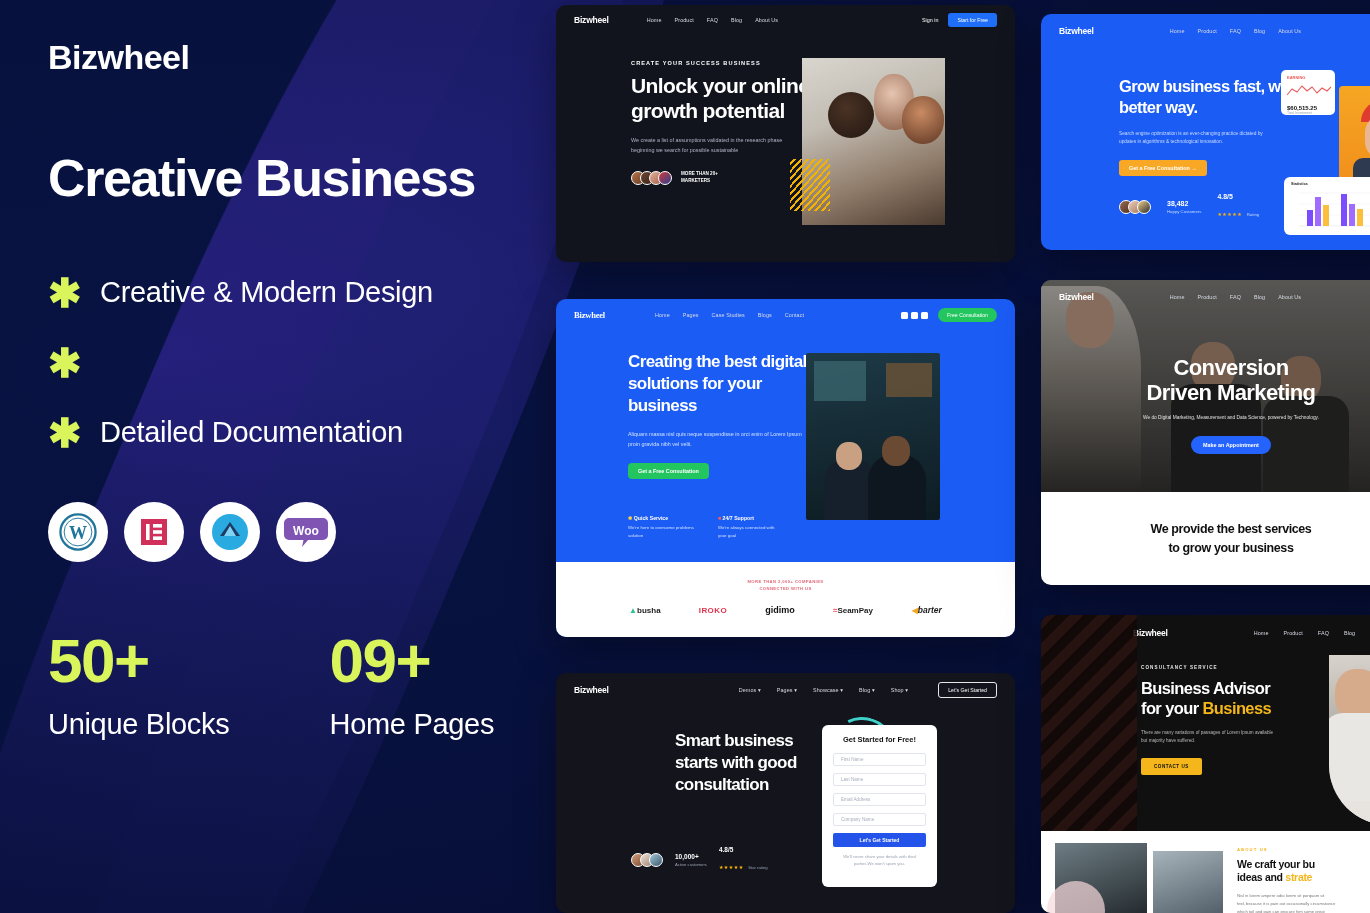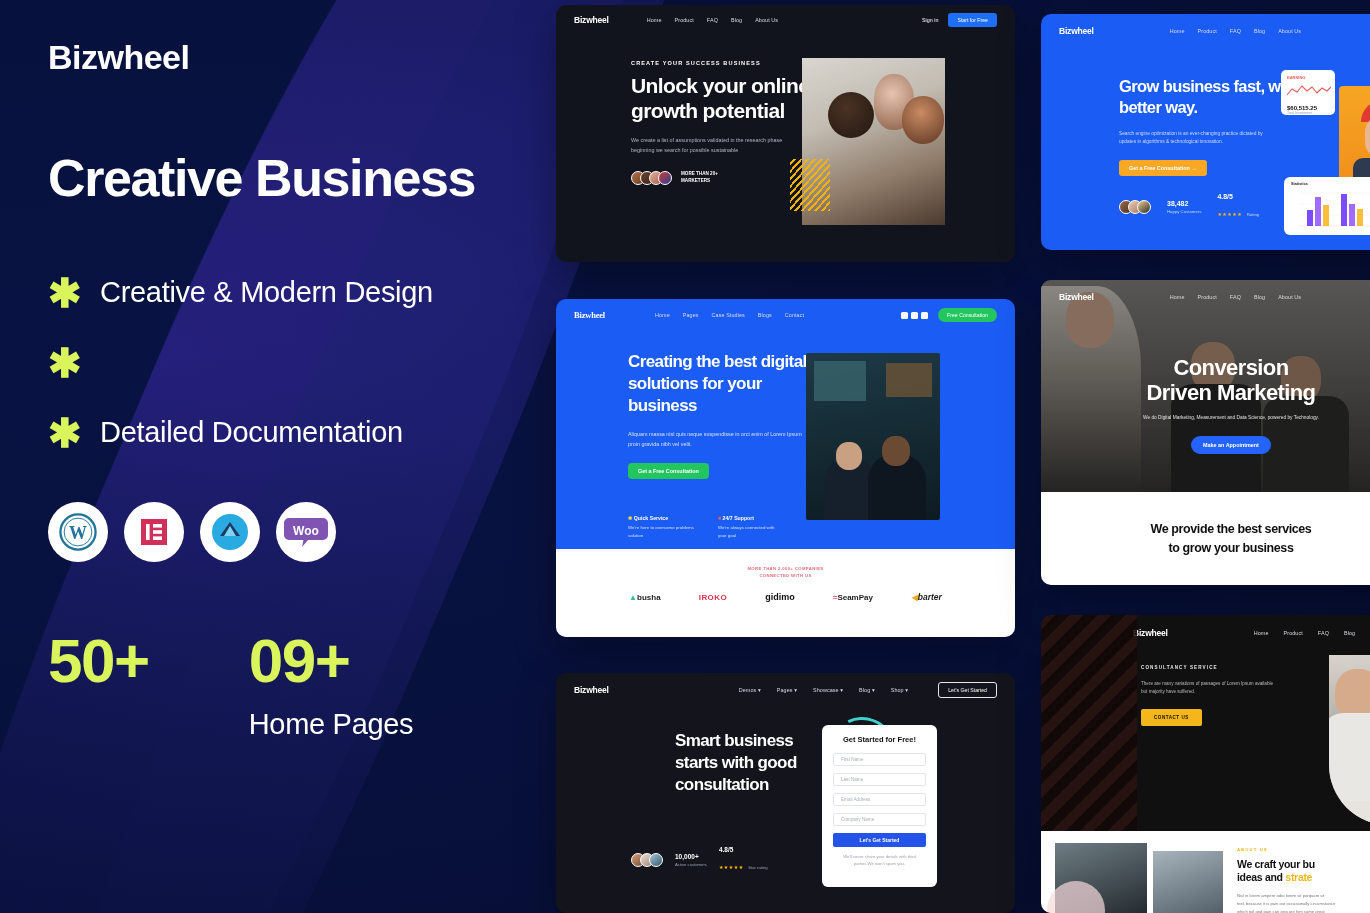--- a/index.html
+++ b/index.html
@@ -88,21 +88,21 @@
 
   
   #card2 { left: 1041px; top: 14px; width: 380px; height: 236px; background: #1b5cf5; }
   #card2 h2 { font-size: 16.5px; line-height: 1.25; }
   #card2 .sbody { color: #cfe0ff; margin-top: 11px; width: 160px; font-size: 5px; }
 
   
   #card3 { left: 556px; top: 299px; width: 459px; height: 338px; background: #1b5cf5; }
   #card3 h2 { font-size: 17px; line-height: 1.3; }
   #card3 .sbody { color: #cfe0ff; margin-top: 12px; width: 175px; }
-  #card3 .whitebar { position: absolute; left: 0; right: 0; bottom: 0; height: 88px; background: #fff; margin-top: 28px; }
+  #card3 .whitebar { position: absolute; left: 0; right: 0; bottom: 0; height: 75px; background: #fff; margin-top: 28px; }
 
   
   #card4 { left: 1041px; top: 280px; width: 380px; height: 305px; background: #1d1d1d; }
 
   
   #card5 { left: 556px; top: 673px; width: 459px; height: 240px; background: #13141c; }
   #card5 h2 { font-size: 17px; line-height: 1.3; margin-left: 44px; }
 
   
   #card6 { left: 1041px; top: 615px; width: 380px; height: 298px; background: #101010; }
@@ -170,20 +170,21 @@
         <svg width="46" height="36" viewBox="0 0 46 36">
           <path d="M6 4 h34 a5 5 0 0 1 5 5 v12 a5 5 0 0 1 -5 5 h-15 l-6 7 1.5 -7 h-14.5 a5 5 0 0 1 -5 -5 v-12 a5 5 0 0 1 5 -5 z" fill="#7f54b3"></path>
           <text x="23" y="21" font-family="Liberation Sans, sans-serif" font-size="12" font-weight="bold" fill="#fff" text-anchor="middle">Woo</text>
         </svg>
       </div>
     </div>
 
     <div class="stats">
       <div>
         <div class="stat-num">50+</div>
+        <div class="stat-label">Unique Blocks</div>
       </div>
       <div>
         <div class="stat-num">09+</div>
         <div class="stat-label">Home Pages</div>
       </div>
     </div>
   </div>
 
   <div class="card" id="card1">
     <div class="snav">
@@ -465,20 +466,24 @@
         <span>Home</span>
         <span>Product</span>
         <span>FAQ</span>
         <span>Blog</span>
 
       </span>
     </div>
 
     <div style="position:absolute;left:100px;top:50px;width:170px;">
       <div class="eyebrow" style="color:#e6e6e6;font-size:4.6px;">CONSULTANCY SERVICE</div>
+      <h2 class="shead" style="font-size:16.5px;line-height:1.24;margin-top:8px;">
+        <span style="display:block;">Business Advisor</span>
+        <span style="display:block;"><span>for your </span><span style="color:#f4b61a;">Business</span></span>
+      </h2>
       <div class="sbody" style="color:#b9b9b9;margin-top:10px;width:138px;font-size:4.6px;">There are many variations of passages of Lorem Ipsum available but majority have suffered.</div>
       <div class="btn" style="background:#f4b61a;color:#111;border-radius:2px;margin-top:13px;font-size:4.6px;letter-spacing:.5px;padding:6px 13px;">CONTACT US</div>
     </div>
 
     <div class="photo" style="position:absolute;left:288px;top:40px;width:150px;height:170px;background:linear-gradient(175deg,#d8d4cd 0%,#a9a49c 50%,#6d6862 100%);border-radius:0 0 0 60px;overflow:hidden;">
       <div style="position:absolute;left:6px;top:14px;width:46px;height:52px;border-radius:44%;background:#d6ab8c;"></div>
       <div style="position:absolute;left:-6px;top:58px;width:80px;height:112px;background:#e9e7e4;border-radius:20px 20px 0 0;"></div>
 
       <div style="position:absolute;left:0;bottom:0;right:0;height:24px;background:#e7e4df;"></div>
     </div>

